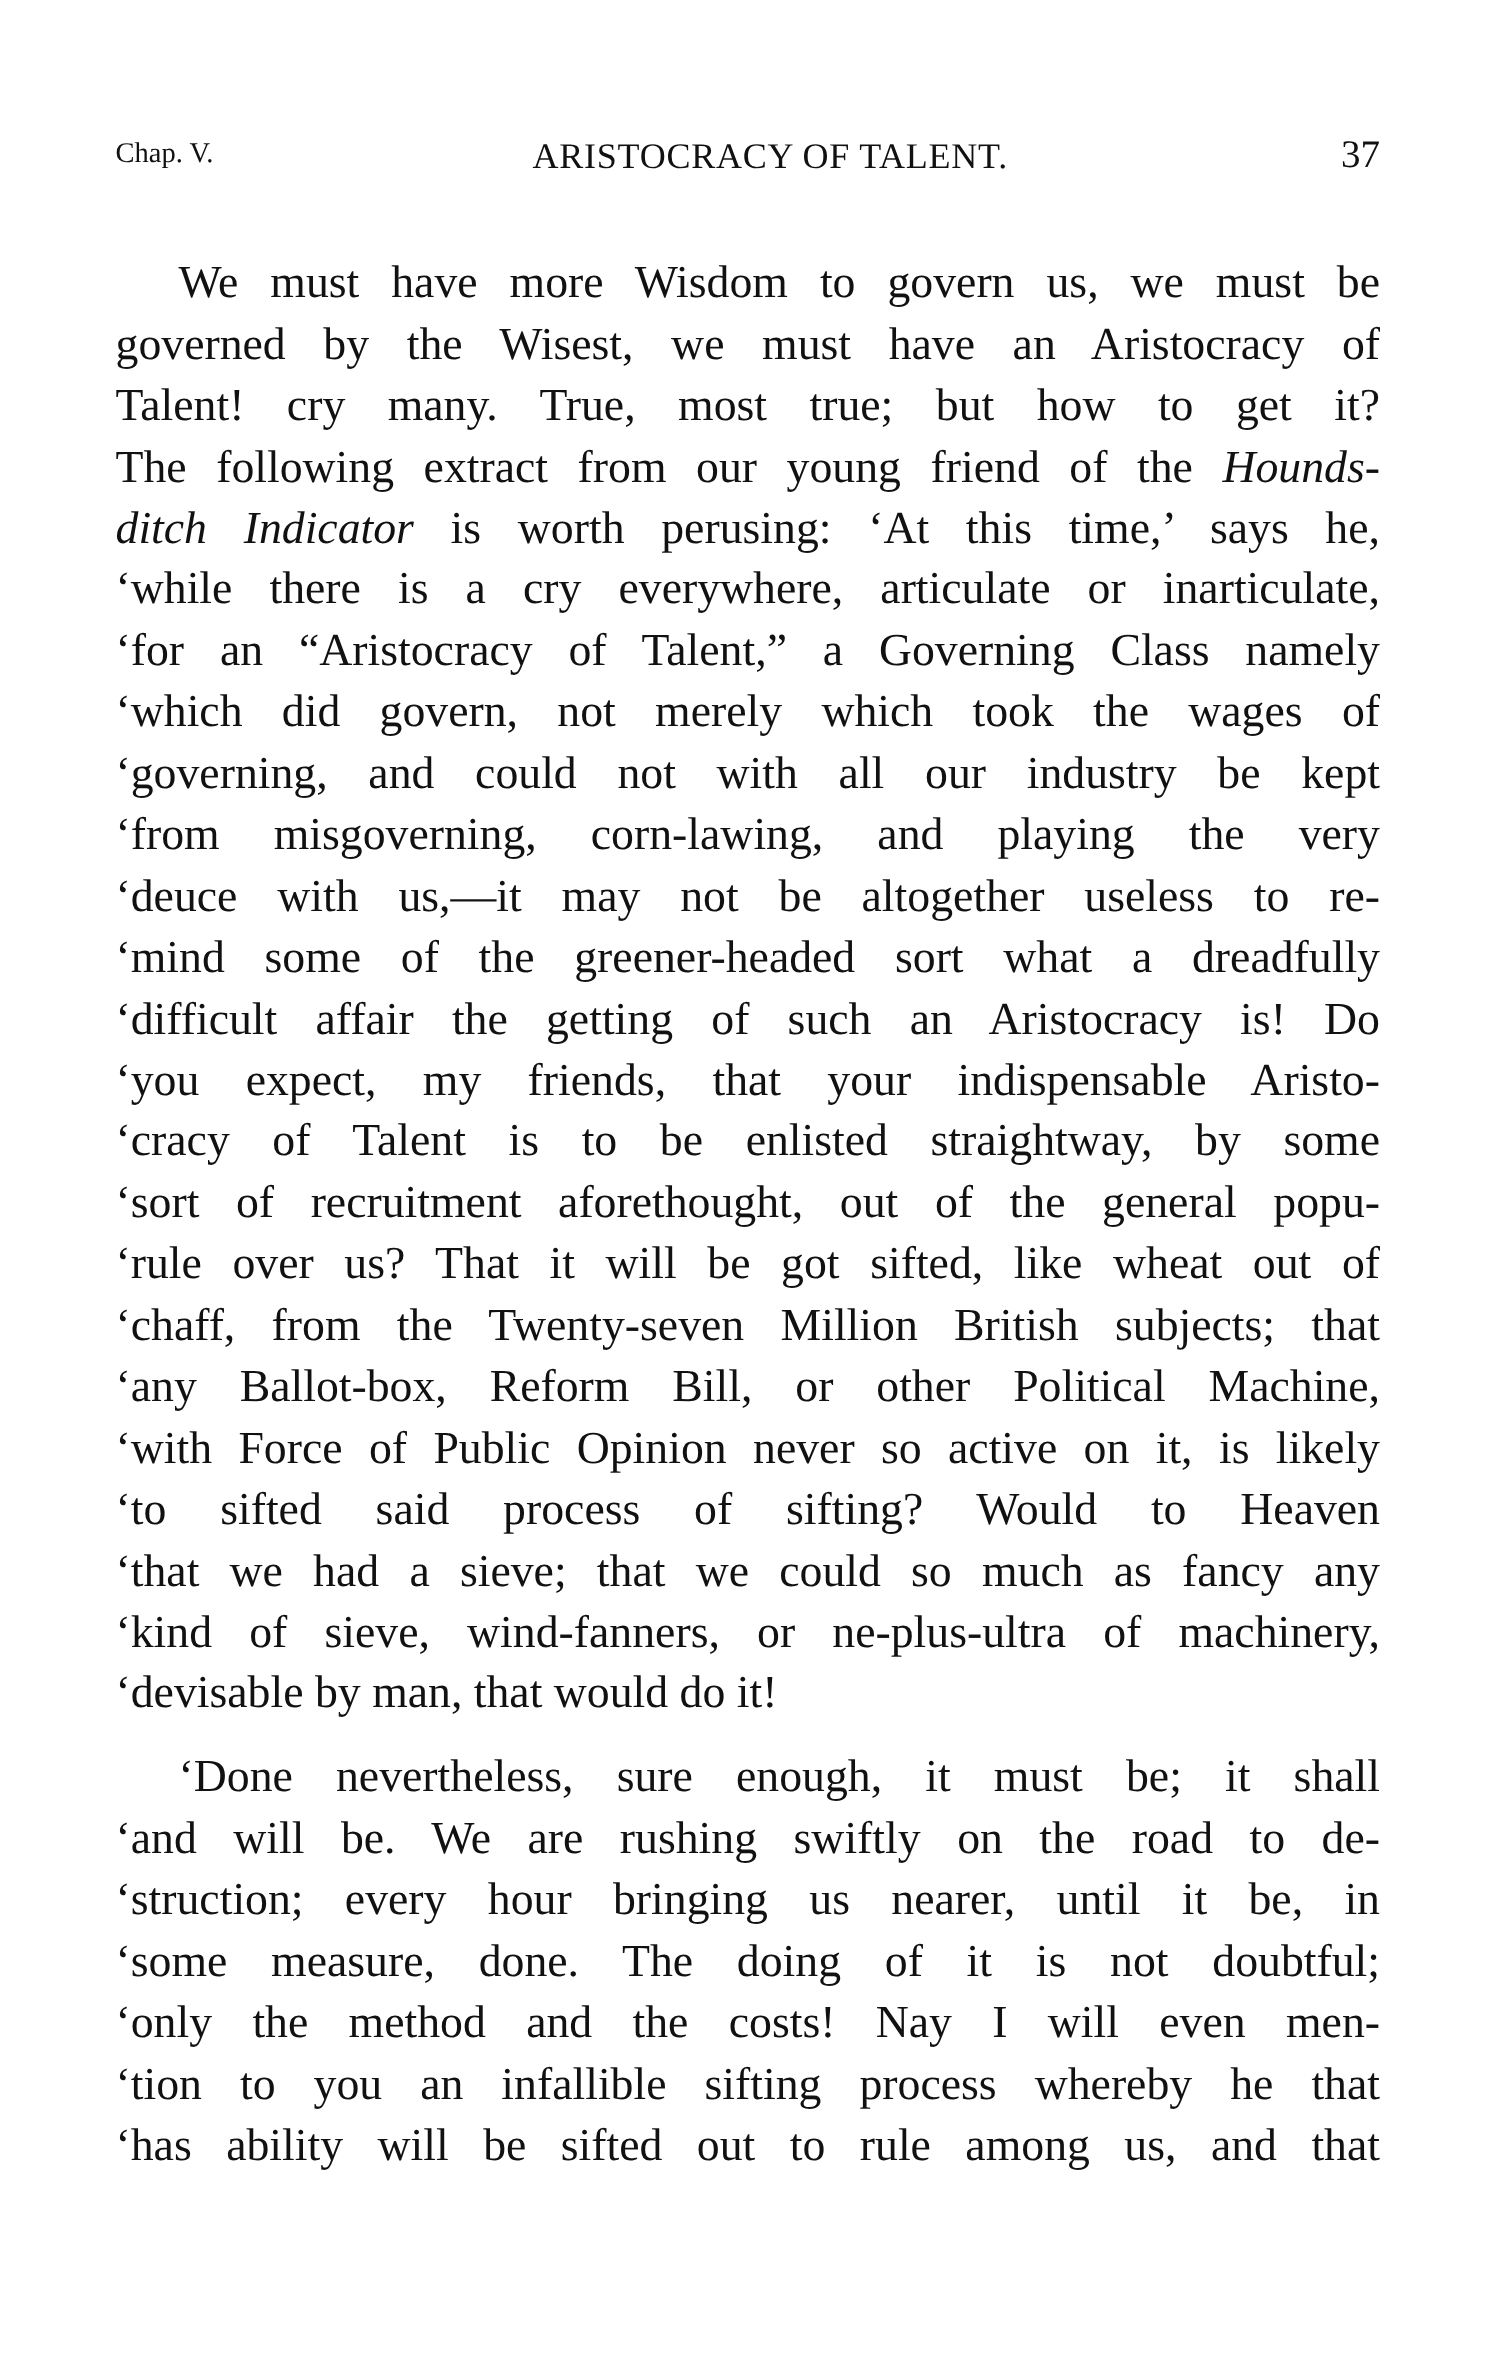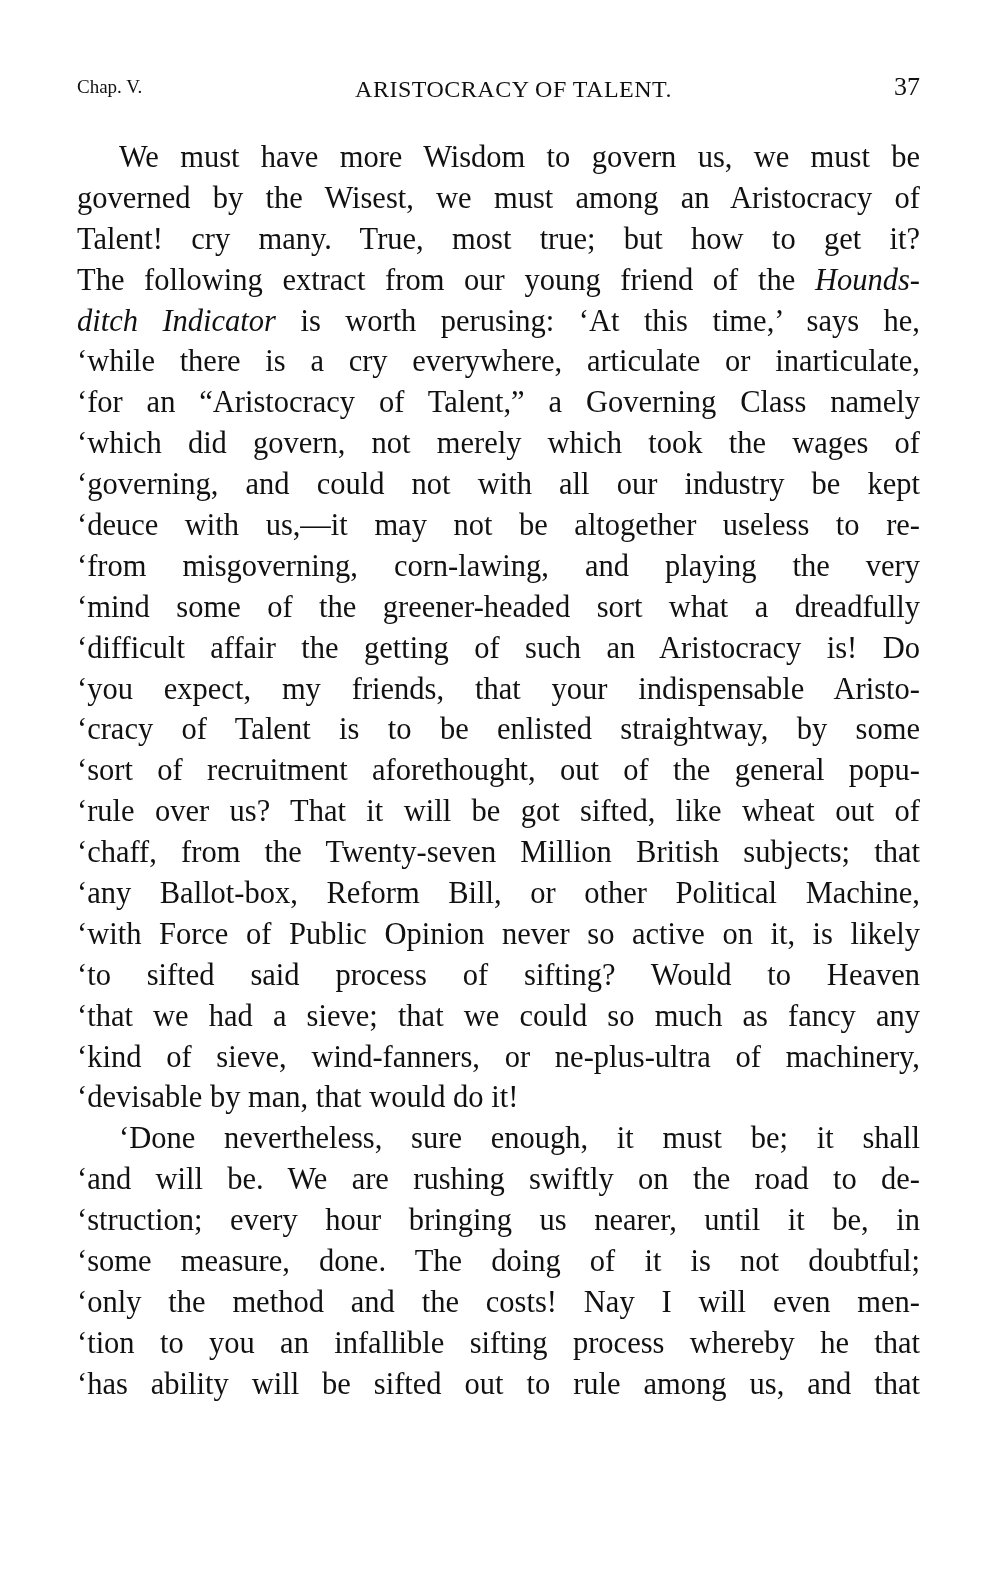--- a/index.html
+++ b/index.html
@@ -11,21 +11,21 @@
       width: 1000px;
       height: 1573px;
       position: relative;
       overflow: hidden;
       color: #111111;
       font-family: "DejaVu Serif", "Liberation Serif", serif;
     }
     .page {
       position: absolute;
       left: 77px;
-      top: 0;
+      top: 16px;
       width: 843px;
       height: 1286px;
     }
     .running-head {
       position: absolute;
       top: 72px;
       left: 0;
       width: 843px;
       height: 32px;
       font-family: "Liberation Serif", "DejaVu Serif", serif;
@@ -69,46 +69,47 @@
       white-space: nowrap;
       text-align: justify;
       text-align-last: justify;
     }
     .line.last {
       text-align-last: left;
     }
     .line.indent {
       padding-left: 42px;
       width: 801px;
+      margin-top: 15px;
     }
     .line em { font-style: italic; }
   </style>
 </head>
 <body>
 
 <div class="page">
   <div class="running-head">
     <span class="rh-chapter">Chap. V.</span>
     <span class="rh-title">ARISTOCRACY OF TALENT.</span>
     <span class="rh-page">37</span>
   </div>
 
   <div class="body-text" id="body-text">
       <div>
         <span class="line indent">We must have more Wisdom to govern us, we must be</span>
-        <span class="line">governed by the Wisest, we must among an Aristocracy of</span>
+        <span class="line">governed by the Wisest, we must have an Aristocracy of</span>
         <span class="line">Talent! cry many.  True, most true; but how to get it?</span>
         <span class="line">The following extract from our young friend of the <em>Hounds-</em></span>
         <span class="line"><em>ditch Indicator</em> is worth perusing: ‘At this time,’ says he,</span>
         <span class="line">‘while there is a cry everywhere, articulate or inarticulate,</span>
         <span class="line">‘for an “Aristocracy of Talent,” a Governing Class namely</span>
         <span class="line">‘which did govern, not merely which took the wages of</span>
         <span class="line">‘governing, and could not with all our industry be kept</span>
+        <span class="line">‘from misgoverning, corn-lawing, and playing the very</span>
         <span class="line">‘deuce with us,—it may not be altogether useless to re-</span>
-        <span class="line">‘from misgoverning, corn-lawing, and playing the very</span>
         <span class="line">‘mind some of the greener-headed sort what a dreadfully</span>
         <span class="line">‘difficult affair the getting of such an Aristocracy is!  Do</span>
         <span class="line">‘you expect, my friends, that your indispensable Aristo-</span>
         <span class="line">‘cracy of Talent is to be enlisted straightway, by some</span>
         <span class="line">‘sort of recruitment aforethought, out of the general popu-</span>
         <span class="line">‘rule over us?  That it will be got sifted, like wheat out of</span>
         <span class="line">‘chaff, from the Twenty-seven Million British subjects; that</span>
         <span class="line">‘any Ballot-box, Reform Bill, or other Political Machine,</span>
         <span class="line">‘with Force of Public Opinion never so active on it, is likely</span>
         <span class="line">‘to sifted said process of sifting?  Would to Heaven</span>

